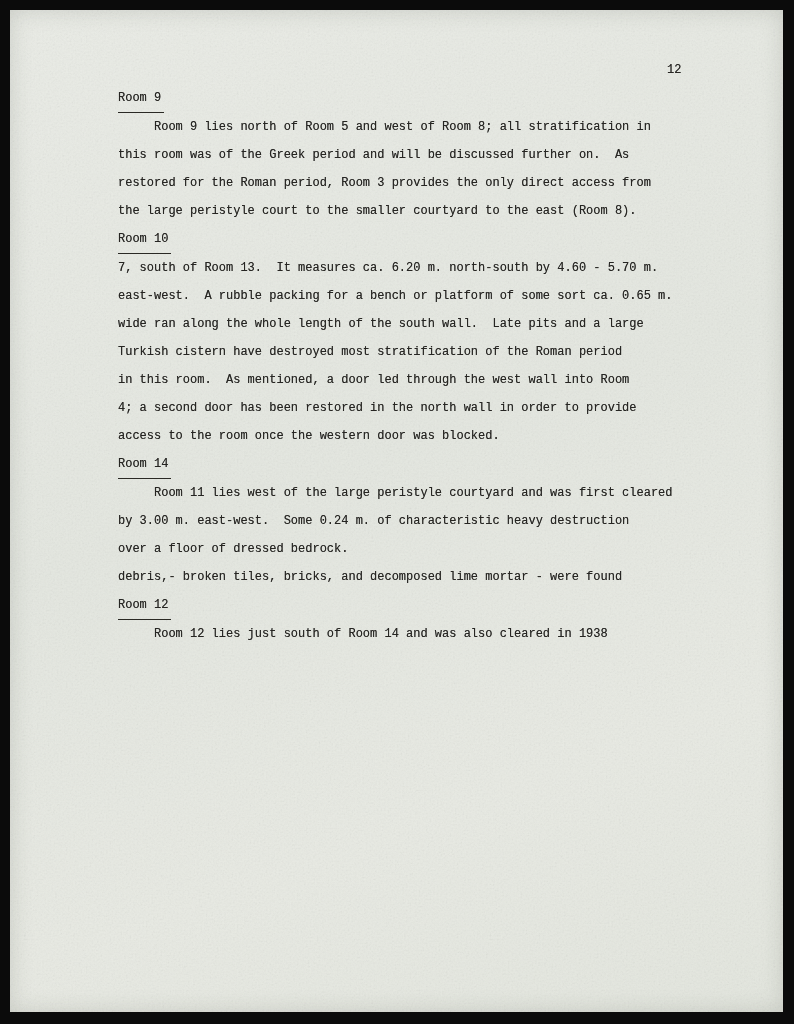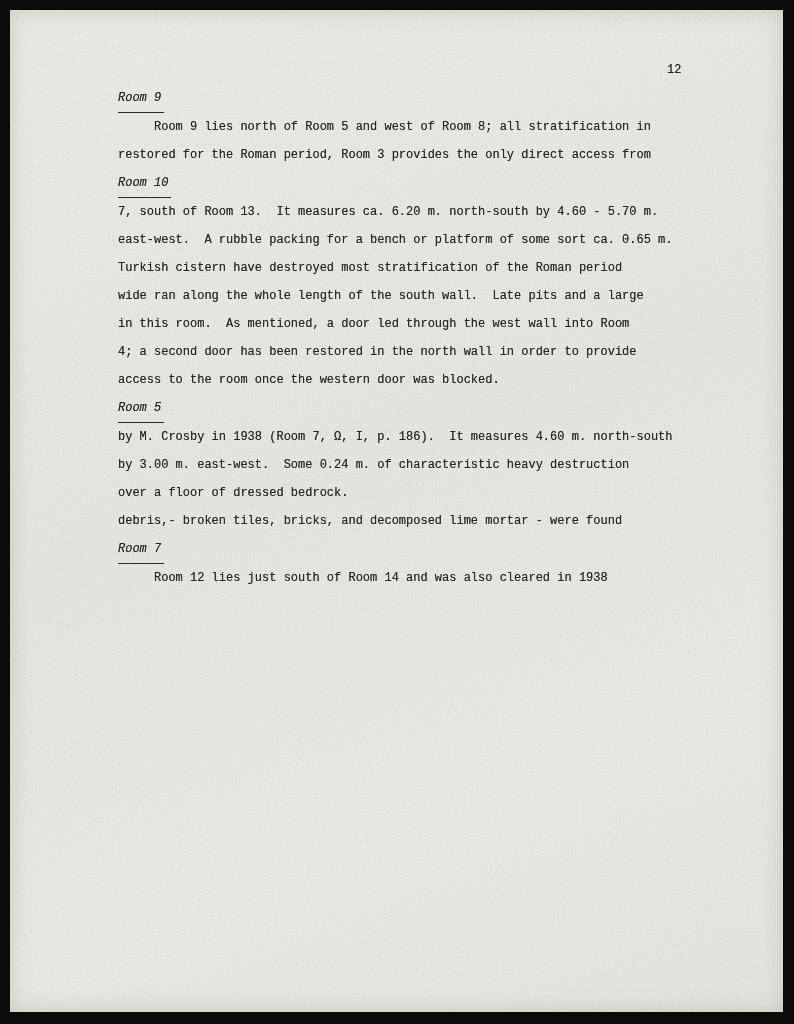--- a/index.html
+++ b/index.html
@@ -50,21 +50,20 @@
   .s1 { margin-top: 44px; }
   .s2 { margin-top: 56px; }
   .s3 { margin-top: 45px; }
   .heading {
     white-space: pre;
   }
   .heading span {
     display: inline-block;
     border-bottom: 1px solid #2a2924;
     padding-right: 3px;
-    font-style: italic;
   }
   .line {
     white-space: pre;
   }
 </style>
 </head>
 <body>
 
 <div class="frame">
   <div class="paper">
@@ -75,41 +74,43 @@
       </filter>
       <rect width="100%" height="100%" filter="url(#paperNoise)" opacity="0.14"></rect>
     </svg>
 
     <div class="content">
       <div class="page-number">12</div>
 
       <section class="sec s0">
         <div class="heading"><span>Room 9</span></div>
         <div class="line">     Room 9 lies north of Room 5 and west of Room 8; all stratification in</div>
+        <div class="line">this room was of the Greek period and will be discussed further on.  As</div>
         <div class="line">restored for the Roman period, Room 3 provides the only direct access from</div>
+        <div class="line">the large peristyle court to the smaller courtyard to the east (Room 8).</div>
       </section>
 
       <section class="sec s1">
         <div class="heading"><span>Room 10</span></div>
         <div class="line">7, south of Room 13.  It measures ca. 6.20 m. north-south by 4.60 - 5.70 m.</div>
         <div class="line">east-west.  A rubble packing for a bench or platform of some sort ca. 0.65 m.</div>
+        <div class="line">wide ran along the whole length of the south wall.  Late pits and a large</div>
         <div class="line">Turkish cistern have destroyed most stratification of the Roman period</div>
-        <div class="line">wide ran along the whole length of the south wall.  Late pits and a large</div>
         <div class="line">in this room.  As mentioned, a door led through the west wall into Room</div>
         <div class="line">4; a second door has been restored in the north wall in order to provide</div>
         <div class="line">access to the room once the western door was blocked.</div>
       </section>
 
       <section class="sec s2">
-        <div class="heading"><span>Room 5</span></div>
-        <div class="line">by M. Crosby in 1938 (Room 7, Ω, I, p. 186).  It measures 4.60 m. north-south</div>
+        <div class="heading"><span>Room 14</span></div>
+        <div class="line">     Room 11 lies west of the large peristyle courtyard and was first cleared</div>
         <div class="line">by 3.00 m. east-west.  Some 0.24 m. of characteristic heavy destruction</div>
         <div class="line">over a floor of dressed bedrock.</div>
         <div class="line">debris,- broken tiles, bricks, and decomposed lime mortar - were found</div>
       </section>
 
       <section class="sec s3">
-        <div class="heading"><span>Room 7</span></div>
+        <div class="heading"><span>Room 12</span></div>
         <div class="line">     Room 12 lies just south of Room 14 and was also cleared in 1938</div>
       </section>
     </div>
   </div>
 </div>
 
 </body></html>

